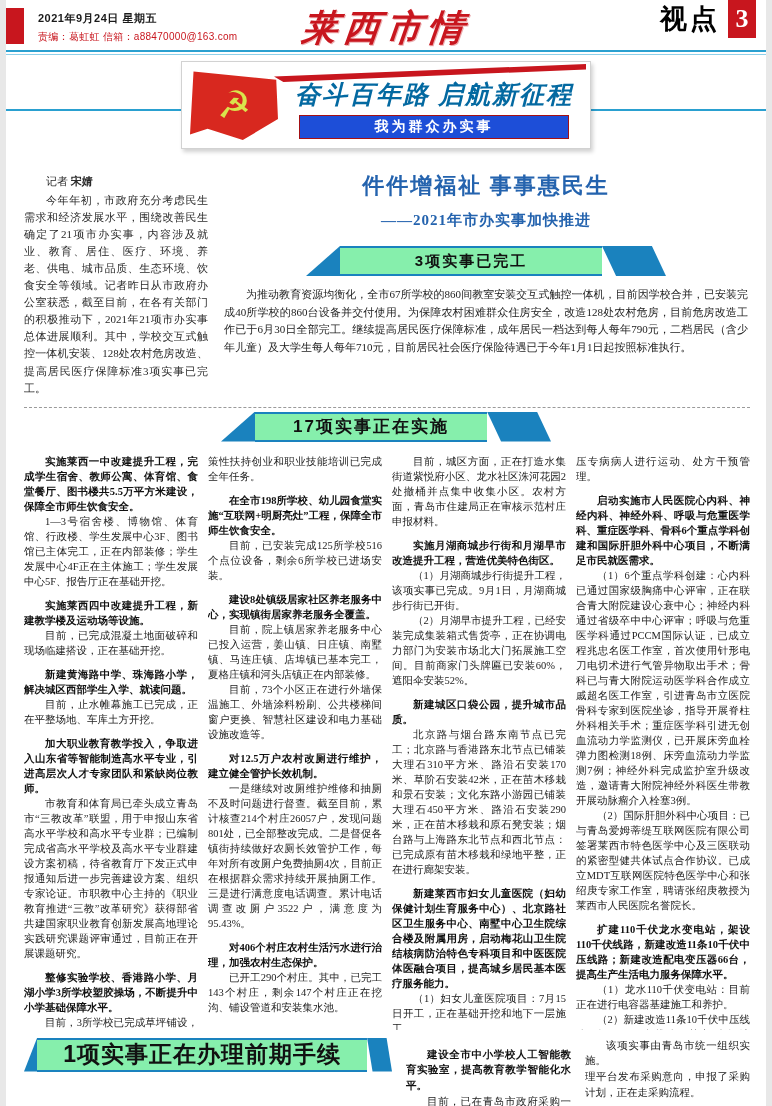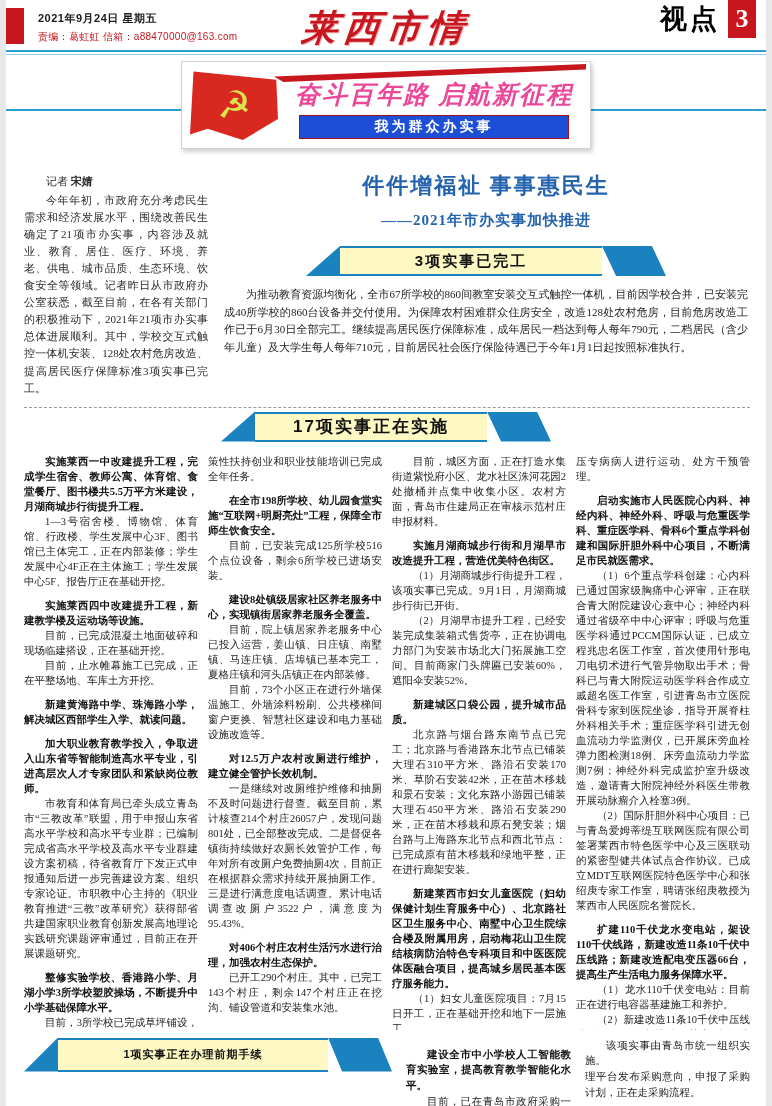--- a/index.html
+++ b/index.html
@@ -42,21 +42,21 @@
     clip-path:polygon(0 70%, 100% 0, 100% 30%, 3% 100%);
   }
   .flag {
     position:absolute; left:8px; top:8px; width:88px; height:70px; background:#d8281f;
     clip-path:polygon(4% 2%, 98% 14%, 100% 70%, 60% 100%, 20% 84%, 0 92%);
     display:flex; align-items:center; justify-content:center;
   }
   .flag-emblem { font-family:"DejaVu Sans",sans-serif; font-size:38px; color:#d9e44c; line-height:1; }
   .banner-text { margin-left:96px; padding-top:16px; text-align:center; }
   .banner-main {
-    font-size:25px; font-weight:bold; font-style:italic; color:#ec4899;
+    font-size:25px; font-weight:bold; font-style:italic; color:#0369a1;
     letter-spacing:2px; white-space:nowrap;
   }
   .banner-subbar {
     width:270px; margin:4px auto 0; background:#1d4ed8; border:1px solid #a31014;
     color:#fff; font-family:"Liberation Sans",sans-serif; font-size:14px; font-weight:bold;
     letter-spacing:3px; text-align:center; padding:2px 0;
   }
 
   
   .top-row { display:flex; padding:10px 16px 0 18px; }
@@ -68,31 +68,31 @@
   .headline {
     text-align:center; color:#2463ae; font-size:22px; font-weight:bold;
     letter-spacing:2px; margin-top:4px; white-space:nowrap;
   }
   .subheadline { text-align:center; color:#2463ae; font-size:15px; font-weight:bold; letter-spacing:1px; margin-top:10px; }
 
   
   .sec-header { display:flex; align-items:stretch; height:30px; }
   .sec-left { width:34px; background:#1a82be; clip-path:polygon(100% 0, 100% 100%, 0 100%); }
   .sec-mid {
-    background:#fef9c3; border-top:2px solid #1a82be; border-bottom:2px solid #1a82be;
+    background:#86efac; border-top:2px solid #1a82be; border-bottom:2px solid #1a82be;
     display:flex; align-items:center; padding:0 26px;
     font-family:"Liberation Sans",sans-serif; font-weight:bold; color:#111; white-space:nowrap;
   }
   .sec-right { width:64px; background:#1a82be; clip-path:polygon(0 0, 78% 0, 100% 100%, 22% 100%); }
   .sec-done { width:360px; margin:16px auto 10px; }
   .sec-done .sec-mid { font-size:15px; letter-spacing:2px; flex:1; justify-content:center; }
   .sec-prog { width:330px; margin:4px auto 10px;text-align:center; }
   .sec-prog .sec-mid { font-size:17px; letter-spacing:2px; flex:1; justify-content:center; }
   .sec-pend { flex:none; width:368px; height:34px; }
-  .sec-pend .sec-mid { font-size:11px; letter-spacing:1px; flex:1; justify-content:center; }
+  .sec-pend .sec-mid { font-size:23px; letter-spacing:1px; flex:1; justify-content:center; }
 
   .done-body {
     font-size:11px; line-height:1.6; text-align:justify; color:#222;
     text-indent:2em; padding:0 2px;
   }
 
   .dashed-rule { border-top:1px dashed #9a9a9a; margin:10px 16px 0 18px; }
 
   
   .cols { display:flex; gap:10px; padding:2px 16px 0 18px; height:578px; overflow:hidden; }
@@ -159,26 +159,26 @@
   <div class="dashed-rule"></div>
 
   <div class="sec-header sec-prog">
     <div class="sec-left"></div>
     <div class="sec-mid">17项实事正在实施</div>
     <div class="sec-right"></div>
   </div>
 
   <div class="cols">
     <div class="col">
-        <p class="para lead">实施莱西一中改建提升工程，完成学生宿舍、教师公寓、体育馆、食堂餐厅、图书楼共5.5万平方米建设，月湖商城步行街提升工程。</p>
+        <p class="para lead">实施莱西一中改建提升工程，完成学生宿舍、教师公寓、体育馆、食堂餐厅、图书楼共5.5万平方米建设，保障全市师生饮食安全。</p>
         <p class="para">1—3号宿舍楼、博物馆、体育馆、行政楼、学生发展中心3F、图书馆已主体完工，正在内部装修；学生发展中心4F正在主体施工；学生发展中心5F、报告厅正在基础开挖。</p>
         <p class="para lead">实施莱西四中改建提升工程，新建教学楼及运动场等设施。</p>
         <p class="para">目前，已完成混凝土地面破碎和现场临建搭设，正在基础开挖。</p>
+        <p class="para lead">新建黄海路中学、珠海路小学，解决城区西部学生入学、就读问题。</p>
         <p class="para">目前，止水帷幕施工已完成，正在平整场地、车库土方开挖。</p>
-        <p class="para lead">新建黄海路中学、珠海路小学，解决城区西部学生入学、就读问题。</p>
         <p class="para lead">加大职业教育教学投入，争取进入山东省等智能制造高水平专业，引进高层次人才专家团队和紧缺岗位教师。</p>
         <p class="para">市教育和体育局已牵头成立青岛市“三教改革”联盟，用于申报山东省高水平学校和高水平专业群；已编制完成省高水平学校及高水平专业群建设方案初稿，待省教育厅下发正式申报通知后进一步完善建设方案、组织专家论证。市职教中心主持的《职业教育推进“三教”改革研究》获得部省共建国家职业教育创新发展高地理论实践研究课题评审通过，目前正在开展课题研究。</p>
         <p class="para lead">整修实验学校、香港路小学、月湖小学3所学校塑胶操场，不断提升中小学基础保障水平。</p>
         <p class="para">目前，3所学校已完成草坪铺设，正在安装体育器材。</p>
       </div>
     <div class="col">
         <p class="para cont">策性扶持创业和职业技能培训已完成全年任务。</p>
         <p class="para lead">在全市198所学校、幼儿园食堂实施“互联网+明厨亮灶”工程，保障全市师生饮食安全。</p>
         <p class="para">目前，已安装完成125所学校516个点位设备，剩余6所学校已进场安装。</p>
         <p class="para lead">建设8处镇级居家社区养老服务中心，实现镇街居家养老服务全覆盖。</p>

